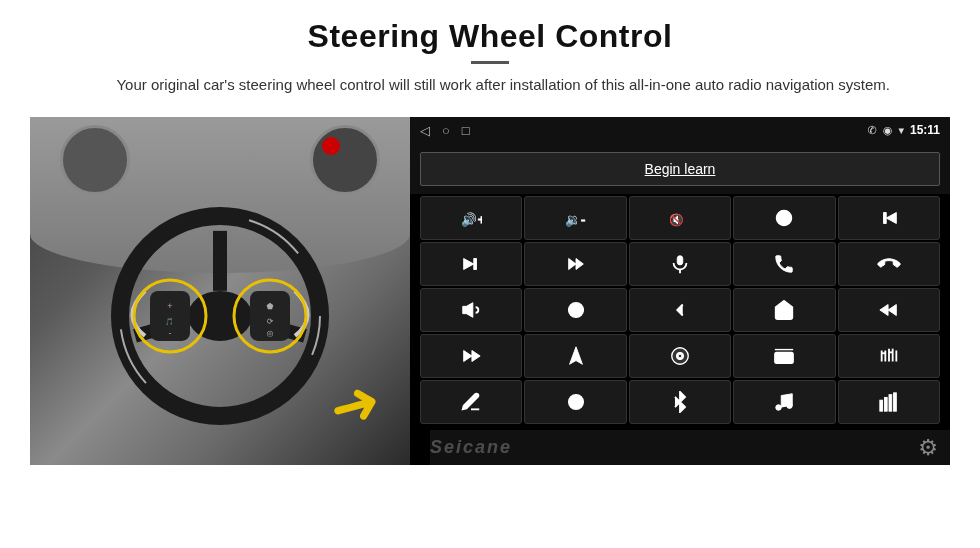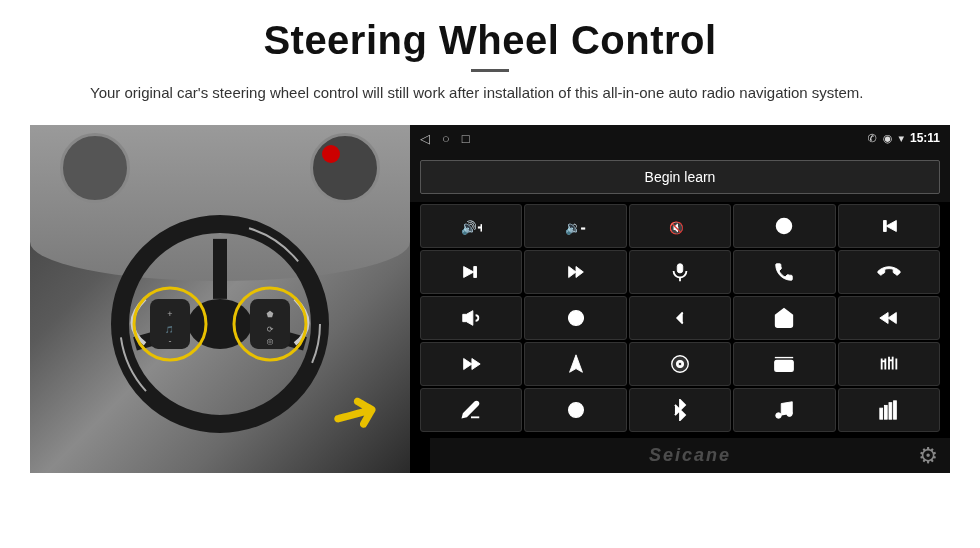--- a/index.html
+++ b/index.html
@@ -20,38 +20,38 @@
       padding: 18px 30px 0 30px;
     }
 
     .title-section {
       text-align: center;
       width: 100%;
       margin-bottom: 8px;
     }
 
     .main-title {
-      font-size: 40px;
+      font-size: 32px;
       font-weight: 900;
       color: #111;
       letter-spacing: 0.5px;
     }
 
     .title-divider {
       width: 38px;
       height: 3px;
       background: #555;
       margin: 6px auto 10px auto;
     }
 
     .subtitle {
       font-size: 15px;
       color: #333;
       line-height: 1.5;
-      text-align: left;
+      text-align: right;
       max-width: 800px;
       margin: 0 auto;
     }
 
     .content-row {
       display: flex;
       flex-direction: row;
       width: 100%;
       margin-top: 12px;
       gap: 0;
@@ -149,20 +149,21 @@
     .begin-learn-btn {
       width: 100%;
       background: #222;
       border: 1px solid #555;
       color: #fff;
       font-size: 14px;
       padding: 8px 8px;
       text-align: center;
       border-radius: 2px;
       cursor: pointer;
+      text-decoration: underline;
     }
 
     
     .controls-grid {
       flex: 1;
       display: grid;
       grid-template-columns: repeat(5, 1fr);
       grid-template-rows: repeat(5, 1fr);
       gap: 2px;
       padding: 2px 10px 6px 10px;
@@ -188,21 +189,21 @@
       fill: white;
       stroke: white;
     }
 
     
     .bottom-bar {
       height: 36px;
       background: #111;
       display: flex;
       align-items: center;
-      justify-content: center;
+      justify-content: flex-start;
       position: relative;
       margin-left: 20px;
     }
 
     .seicane-text {
       font-size: 18px;
       font-style: italic;
       color: rgba(255,255,255,0.25);
       letter-spacing: 2px;
       font-weight: bold;

